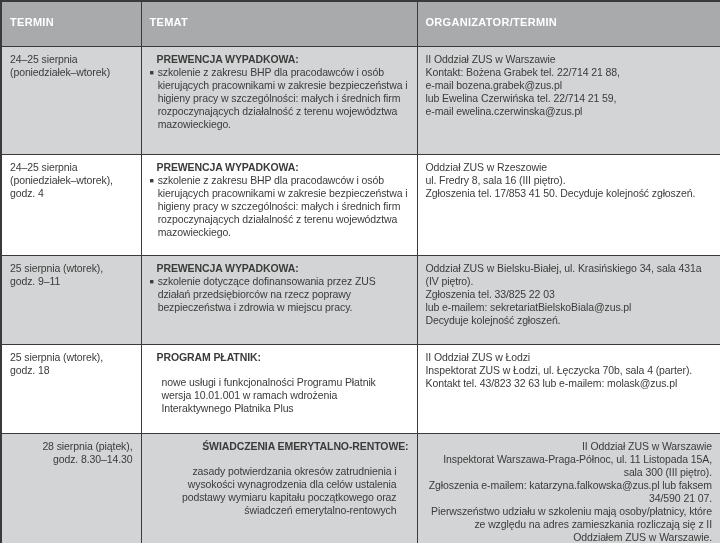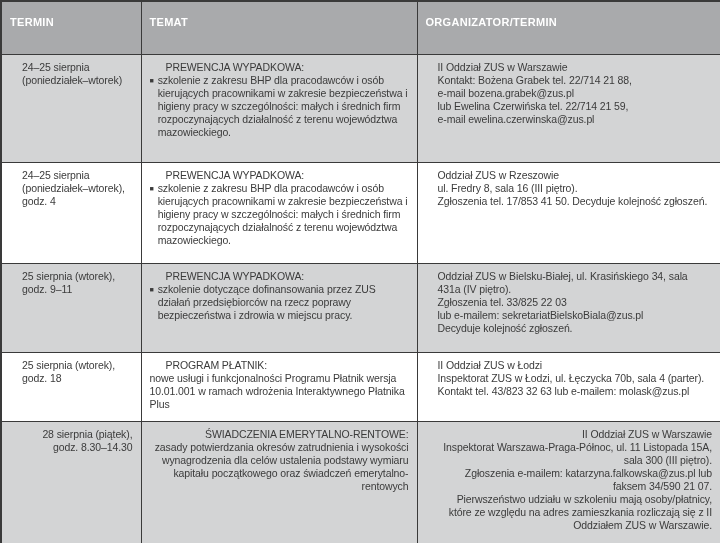--- a/index.html
+++ b/index.html
@@ -36,41 +36,41 @@
   }
   thead th{
     background:var(--header-bg);
     color:var(--header-text);
     text-align:left;
     vertical-align:middle;
     height:32px;
     font-size:11px;
     font-weight:bold;
     letter-spacing:0.3px;
-    padding-top:4px;padding-bottom:16px;
+    padding-top:4px;padding-bottom:8px;
   }
   tbody tr:nth-child(1){height:108px;}
   tbody tr:nth-child(2){height:101px;}
   tbody tr:nth-child(3){height:89px;}
   tbody tr:nth-child(4){height:69px;}
   tbody tr:nth-child(5){height:130px;text-align:right;}
   tbody tr.shaded td{background:var(--row-alt-bg);}
   tbody tr.plain td{background:var(--row-bg);}
-  .line{margin:0 0 0 12px;}
-  .temat-title{font-weight:normal;margin:0 0 0 16px;}
+  .line{margin:0 0 0 0;}
+  .temat-title{font-weight:bold;margin:0 0 0 7px;}
   .temat-item{display:flex;align-items:flex-start;margin:0;}
   .bullet{
     flex:0 0 auto;
     font-size:7px;
     line-height:13px;
     margin-right:4px;
     transform:translateY(-0.5px);
   }
   .temat-text{flex:1 1 auto;}
-  .temat-plain{margin:0;}
+  .temat-plain{margin:12px;}
 </style>
 </head>
 <body>
 
 <table>
   <colgroup>
     <col class="c1">
       <col class="c2">
       <col class="c3">
   </colgroup>

